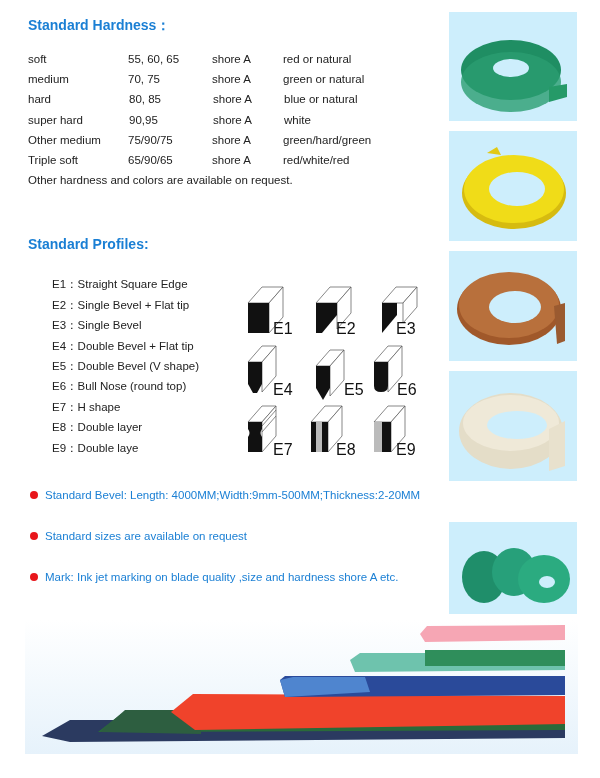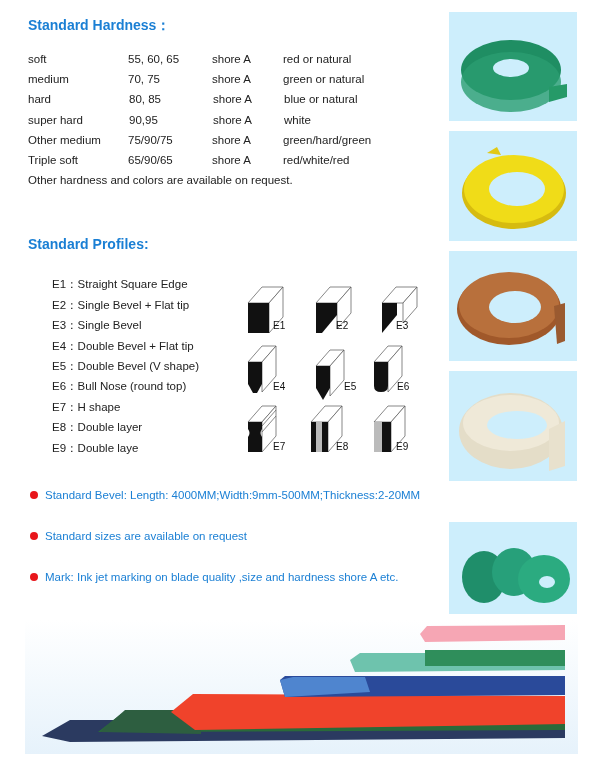--- a/index.html
+++ b/index.html
@@ -6,21 +6,21 @@
   body{width:600px;height:778px;position:relative;overflow:hidden;font-family:"Liberation Sans",sans-serif;color:#222;}
   .h{position:absolute;left:28px;color:#1a7fd4;font-weight:bold;font-size:14px;}
   .row{position:absolute;left:28px;font-size:11.5px;color:#222;height:16px;line-height:16px;}
   .row span{position:absolute;top:0;white-space:nowrap;}
   .note{position:absolute;left:28px;font-size:11.5px;color:#222;text-align:right;}
   .prof{position:absolute;left:28px;font-size:11.5px;color:#222;white-space:nowrap;margin-left:24px;}
   .bullet{position:absolute;left:30px;font-size:11.5px;color:#1a7fd4;white-space:nowrap;}
   .bullet .dot{display:inline-block;width:8px;height:8px;border-radius:50%;background:#e8161b;margin-right:7px;vertical-align:middle;position:relative;top:-1px;}
   .panel{position:absolute;left:449px;width:128px;background:#cdeefc;}
   .icon{position:absolute;}
-  .icon .lbl{position:absolute;font-size:10px;color:#111;}
+  .icon .lbl{position:absolute;font-size:16px;color:#111;}
   .bottom{position:absolute;left:25px;top:620px;width:553px;height:134px;background:linear-gradient(#fff,#e6f2fb);}
 </style>
 </head>
 <body>
 
 <div class="h" style="top:17px">Standard Hardness：</div>
 
 <div>
   <div class="row" style="top:51px">
     <span style="left:0">soft</span>

